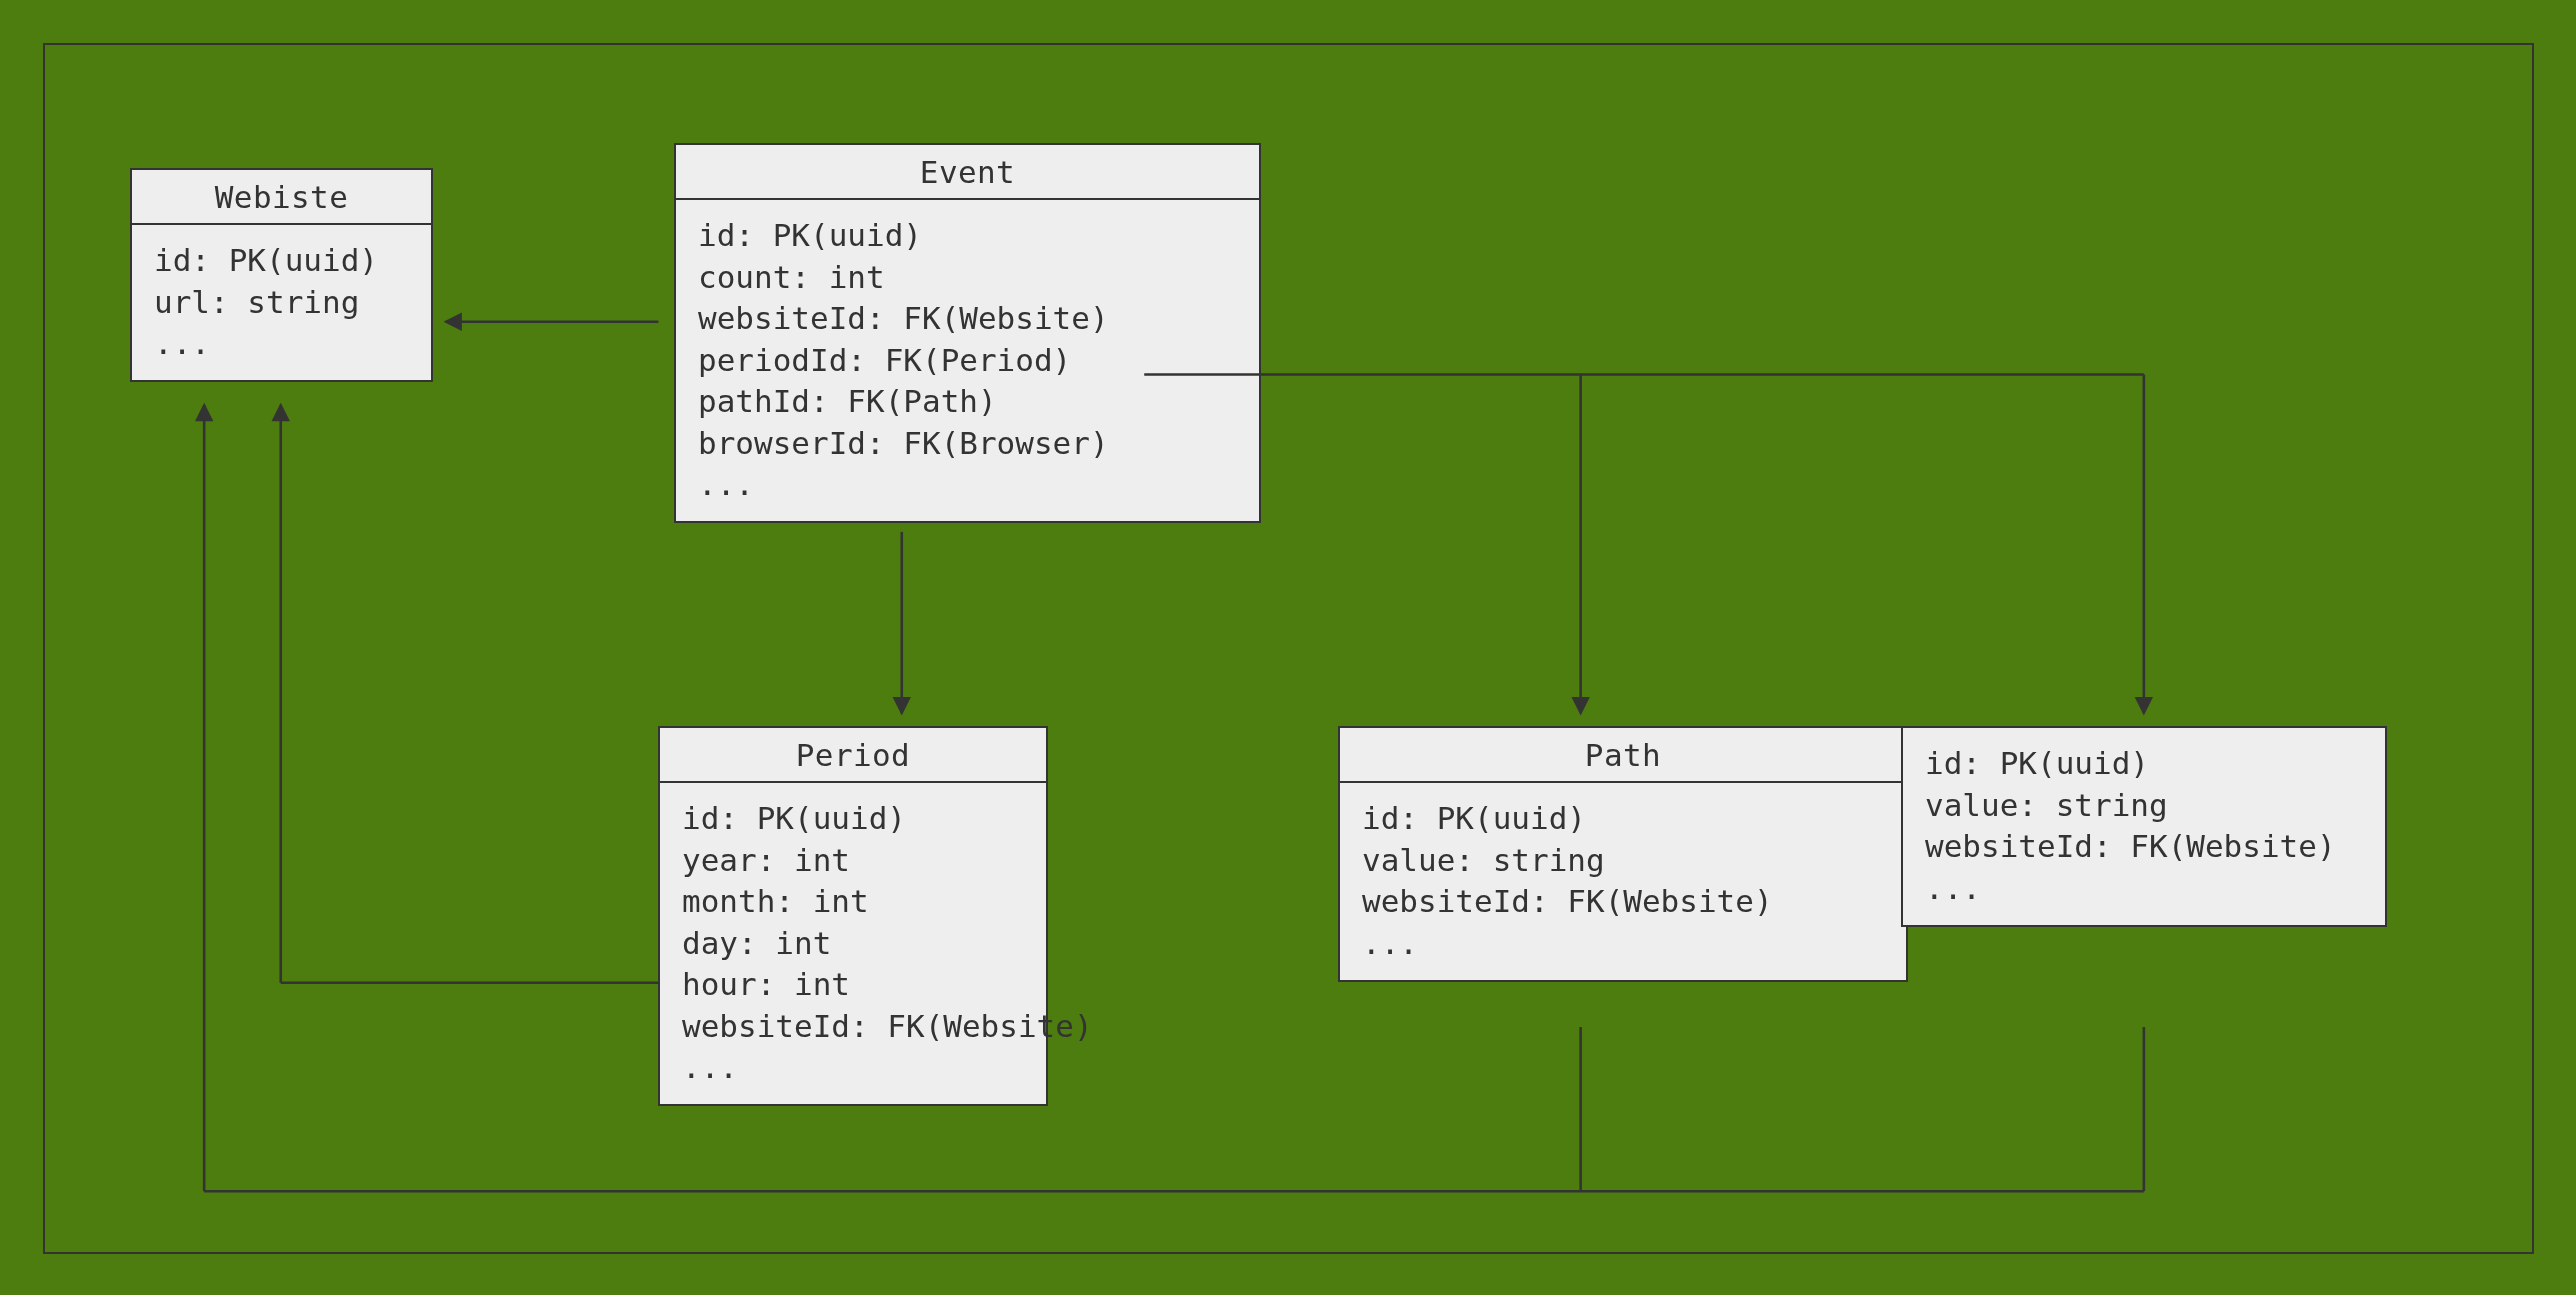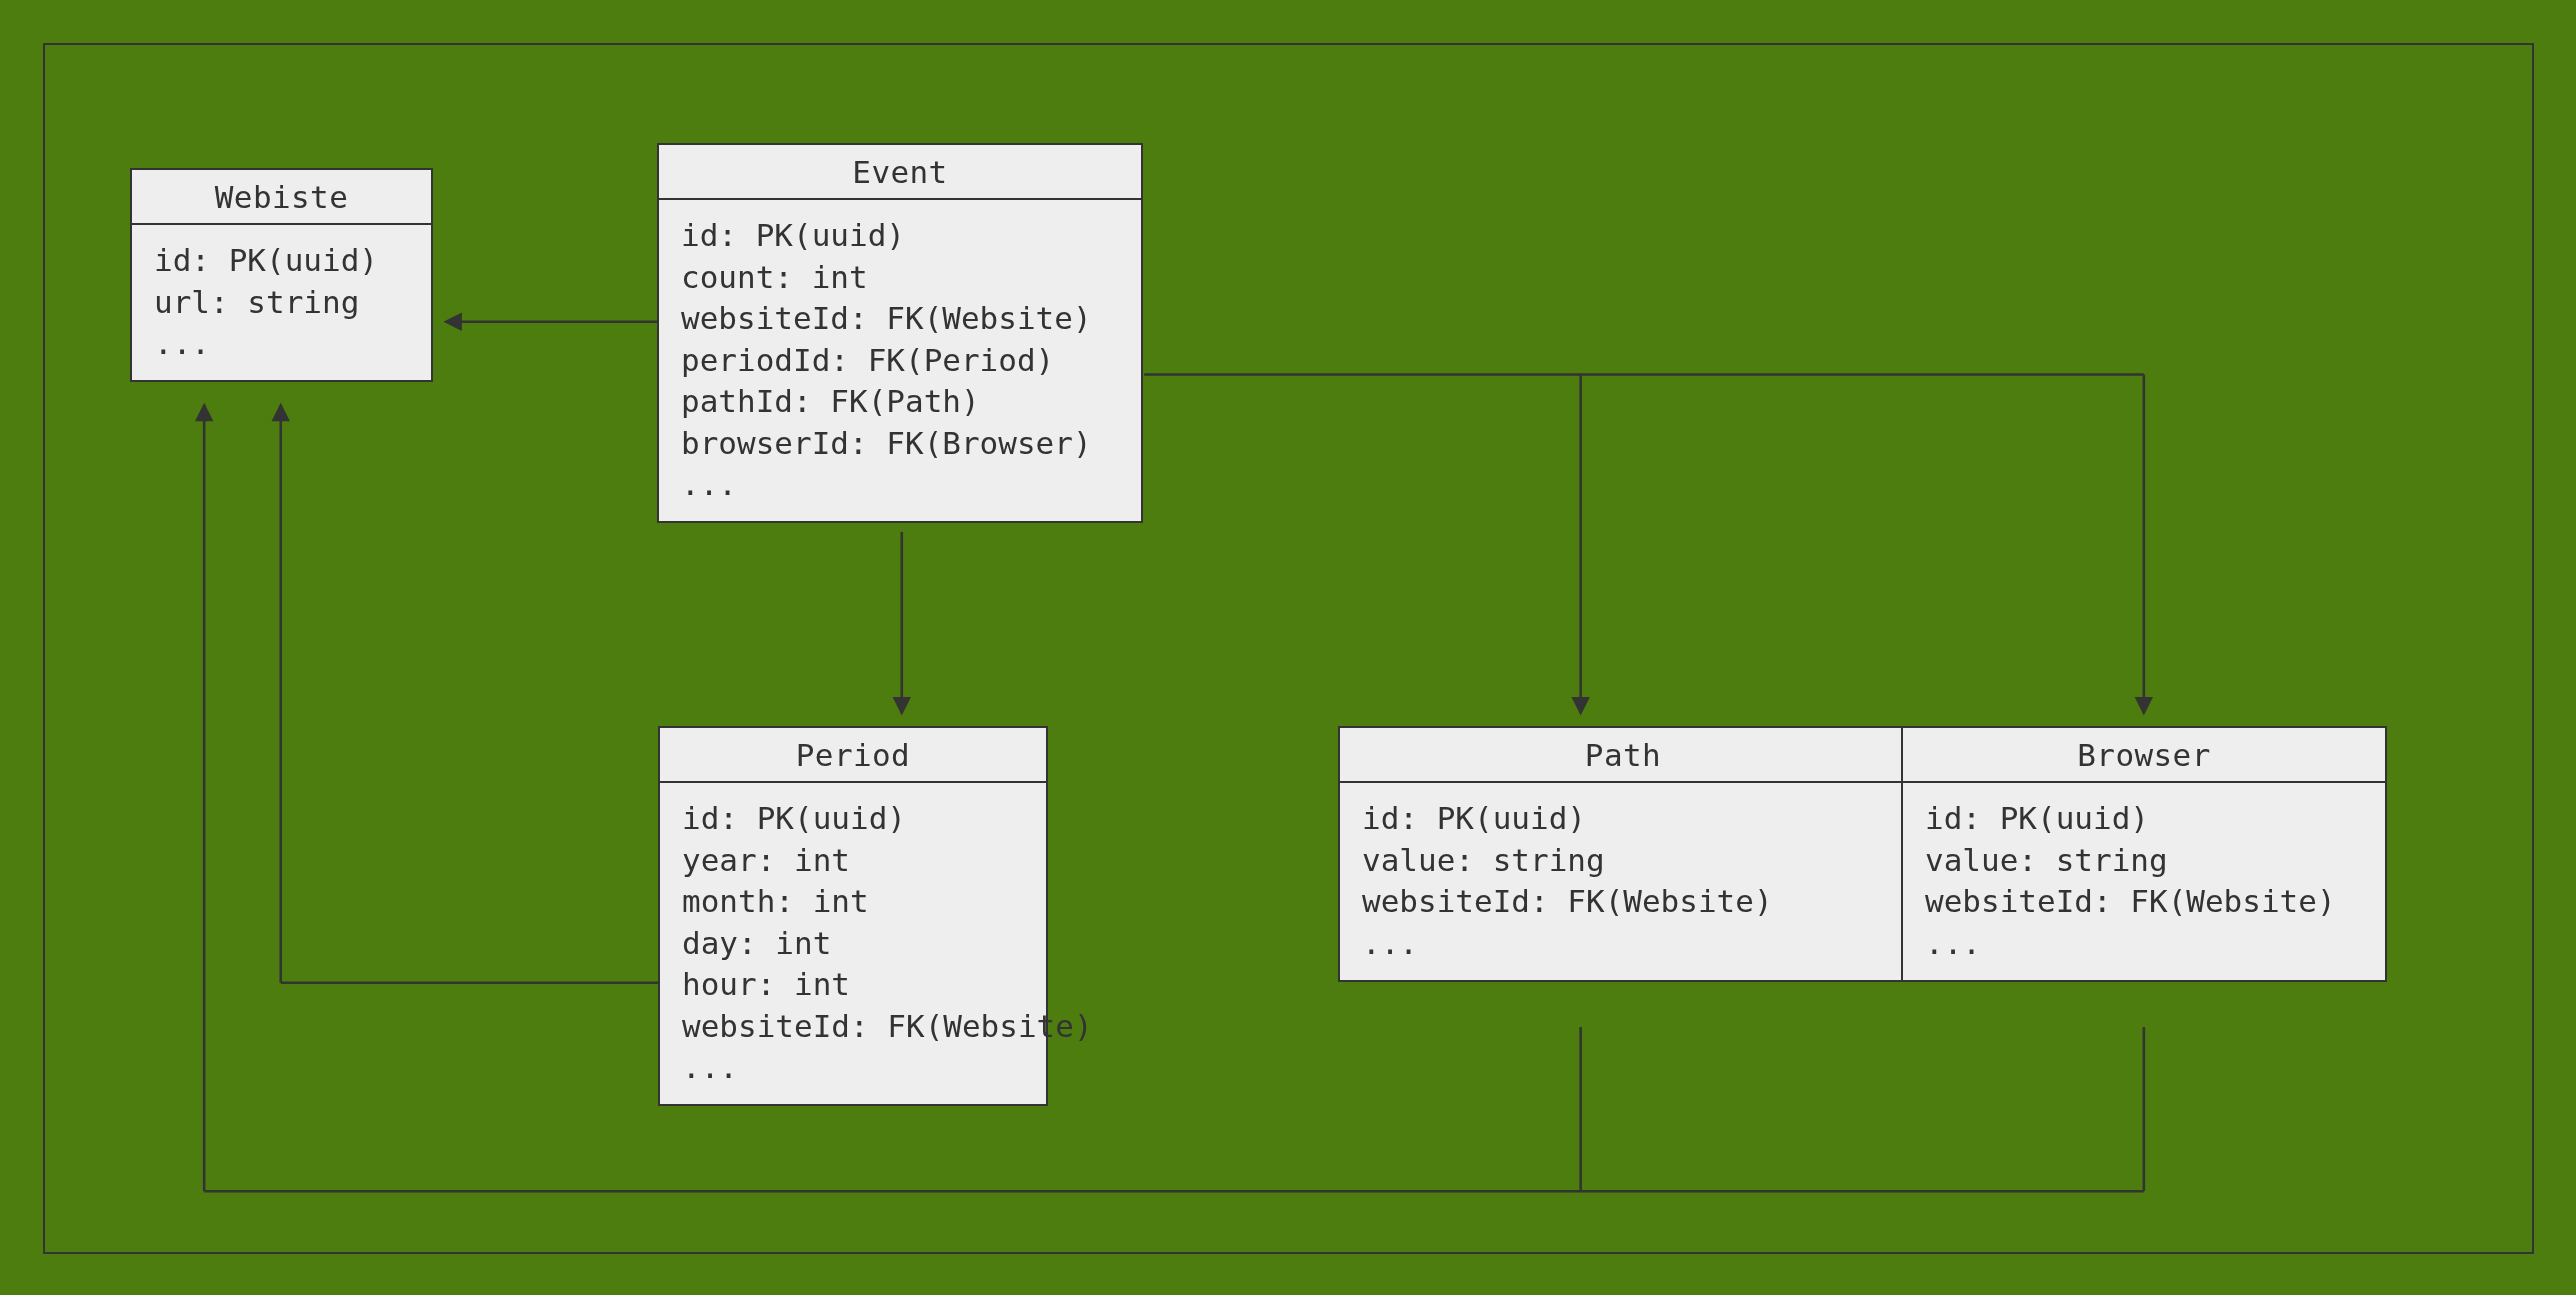--- a/index.html
+++ b/index.html
@@ -60,21 +60,21 @@
 <div class="canvas">
   <div class="frame"></div>
 
   <div class="entity" style="left:130px; top:168px; width:303px;">
     <div class="title">Webiste</div>
     <div class="body"><span>id: PK(uuid)
 url: string
 ...</span></div>
   </div>
 
-  <div class="entity" style="left:657px; top:143px; width:486px;">
+  <div class="entity" style="left:674px; top:143px; width:587px;">
     <div class="title">Event</div>
     <div class="body"><span>id: PK(uuid)
 count: int
 websiteId: FK(Website)
 periodId: FK(Period)
 pathId: FK(Path)
 browserId: FK(Browser)
 ...</span></div>
   </div>
 
@@ -91,21 +91,20 @@
 
   <div class="entity" style="left:1338px; top:726px; width:570px;">
     <div class="title">Path</div>
     <div class="body"><span>id: PK(uuid)
 value: string
 websiteId: FK(Website)
 ...</span></div>
   </div>
 
   <div class="entity" style="left:1901px; top:726px; width:486px;">
-    <div class="title">Browser</div>
     <div class="body"><span>id: PK(uuid)
 value: string
 websiteId: FK(Website)
 ...</span></div>
   </div>
 
   <svg class="connectors" viewBox="0 0 3028 1523">
     <defs>
       <marker id="arrow" viewBox="0 0 20 20" refX="16" refY="10" markerWidth="9" markerHeight="9" orient="auto-start-reverse">
         <path d="M 2 2 L 18 10 L 2 18 z" fill="#333333"></path>

